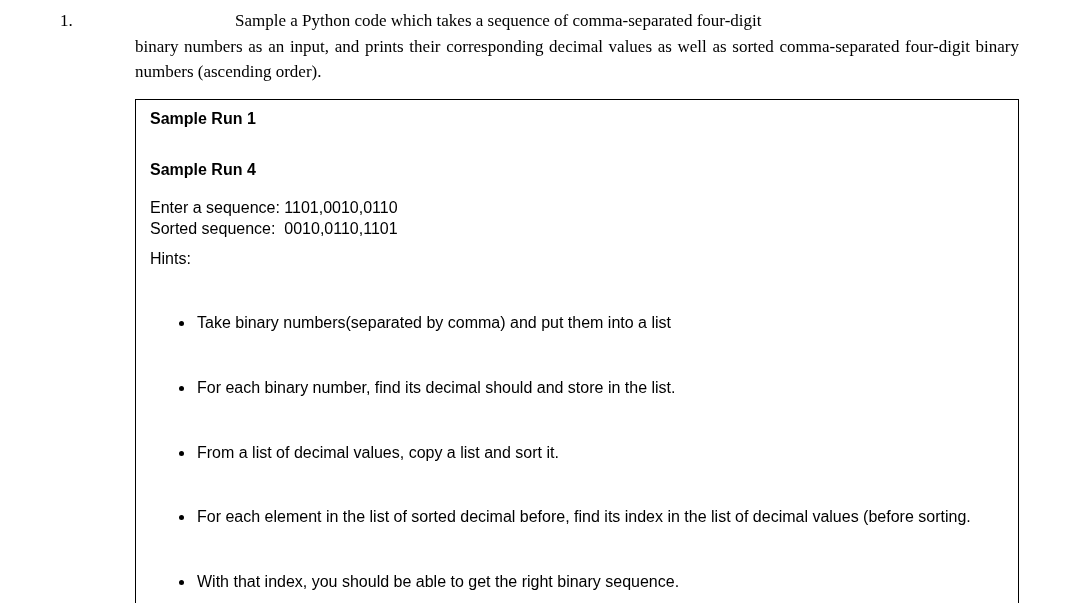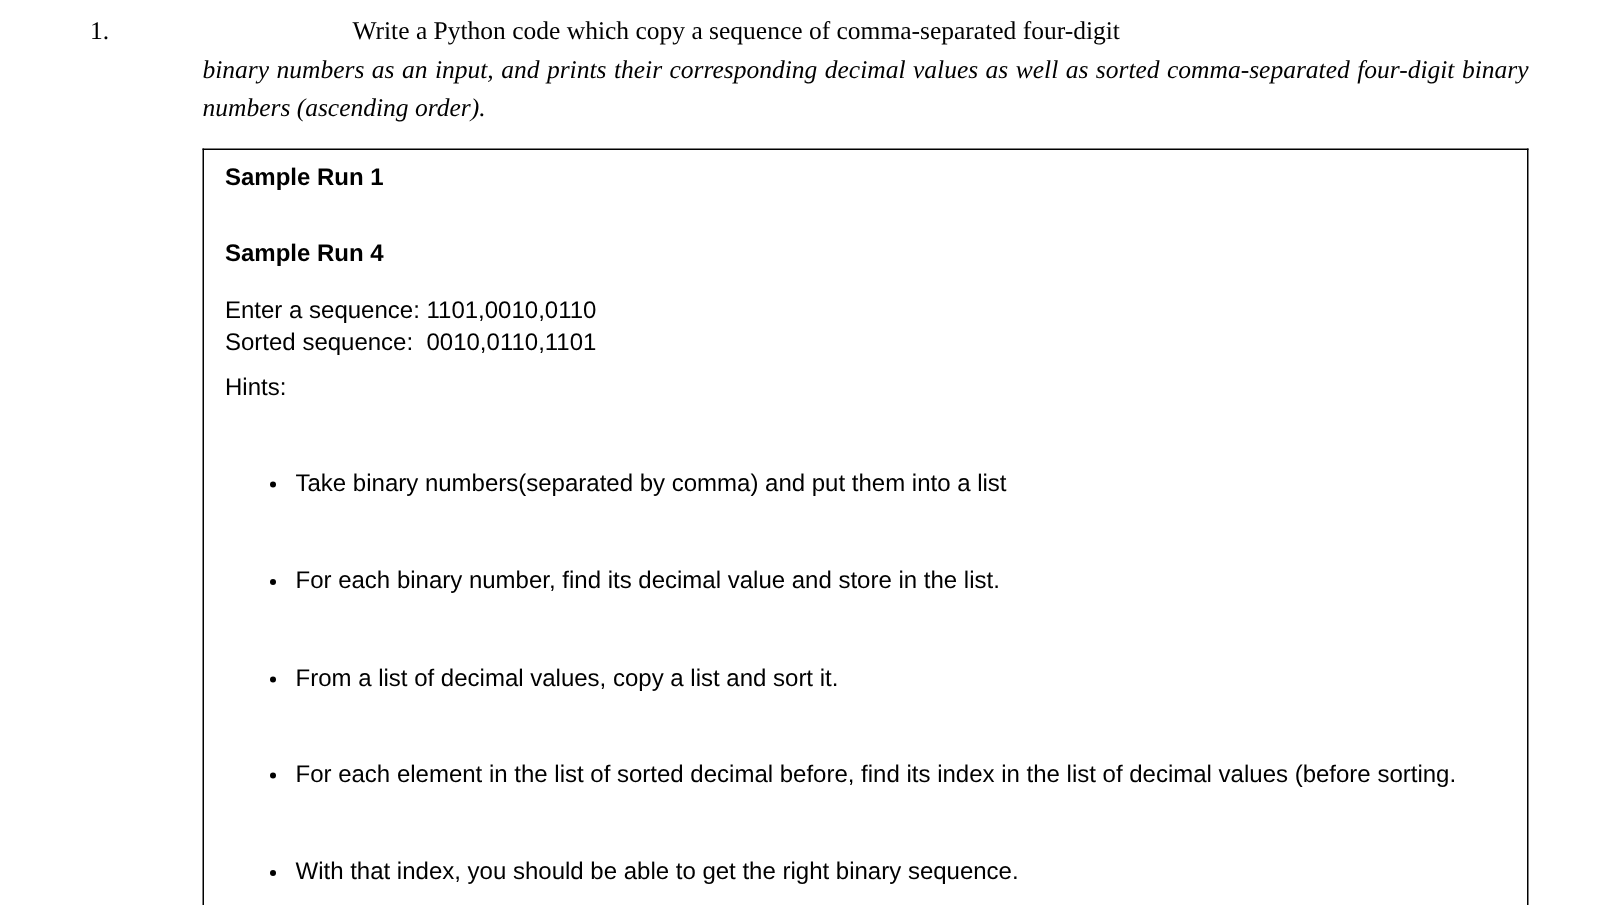--- a/index.html
+++ b/index.html
@@ -30,21 +30,20 @@
     .question-text {
       flex: 1;
       text-align: justify;
     }
     .question-text-first {
       text-indent: 100px;
     }
     .question-body {
       padding-left: 75px;
       text-align: justify;
-      font-style: italic;
     }
     .sample-box {
       margin-left: 75px;
       margin-top: 14px;
       border: 1px solid #000000;
       border-bottom: none;
       padding: 8px 10px 20px 14px;
       font-family: Liberation Sans, sans-serif;
       font-size: 16px;
       line-height: 1.35;
@@ -74,34 +73,34 @@
       margin-top: 43px;
     }
   </style>
 </head>
 <body>
 
 <div class="question-container">
 
   <div class="question-header">
     <div class="question-number">1.</div>
-    <div class="question-text question-text-first">Write a Python code which copy a sequence of comma-separated four-digit</div>
+    <div class="question-text question-text-first">Sample a Python code which takes a sequence of comma-separated four-digit</div>
   </div>
   <div class="question-body">binary numbers as an input, and prints their corresponding decimal values as well as sorted comma-separated four-digit binary numbers (ascending order).</div>
 
   <div class="sample-box">
     <div class="sample-title">Sample Run 1</div>
 
     <div class="sample-title-2">Sample Run 4</div>
     <div class="sample-line">Enter a sequence: 1101,0010,0110</div>
     <div class="sample-line">Sorted sequence:  0010,0110,1101</div>
 
     <div class="hints-label">Hints:</div>
     <ul class="hints-list">
       <li>Take binary numbers(separated by comma) and put them into a list</li>
-      <li>For each binary number, find its decimal value and store in the list.</li>
+      <li>For each binary number, find its decimal should and store in the list.</li>
       <li>From a list of decimal values, copy a list and sort it.</li>
       <li>For each element in the list of sorted decimal before, find its index in the list of decimal values (before sorting.</li>
       <li>With that index, you should be able to get the right binary sequence.</li>
     </ul>
   </div>
 
 </div>
 
 </body></html>

